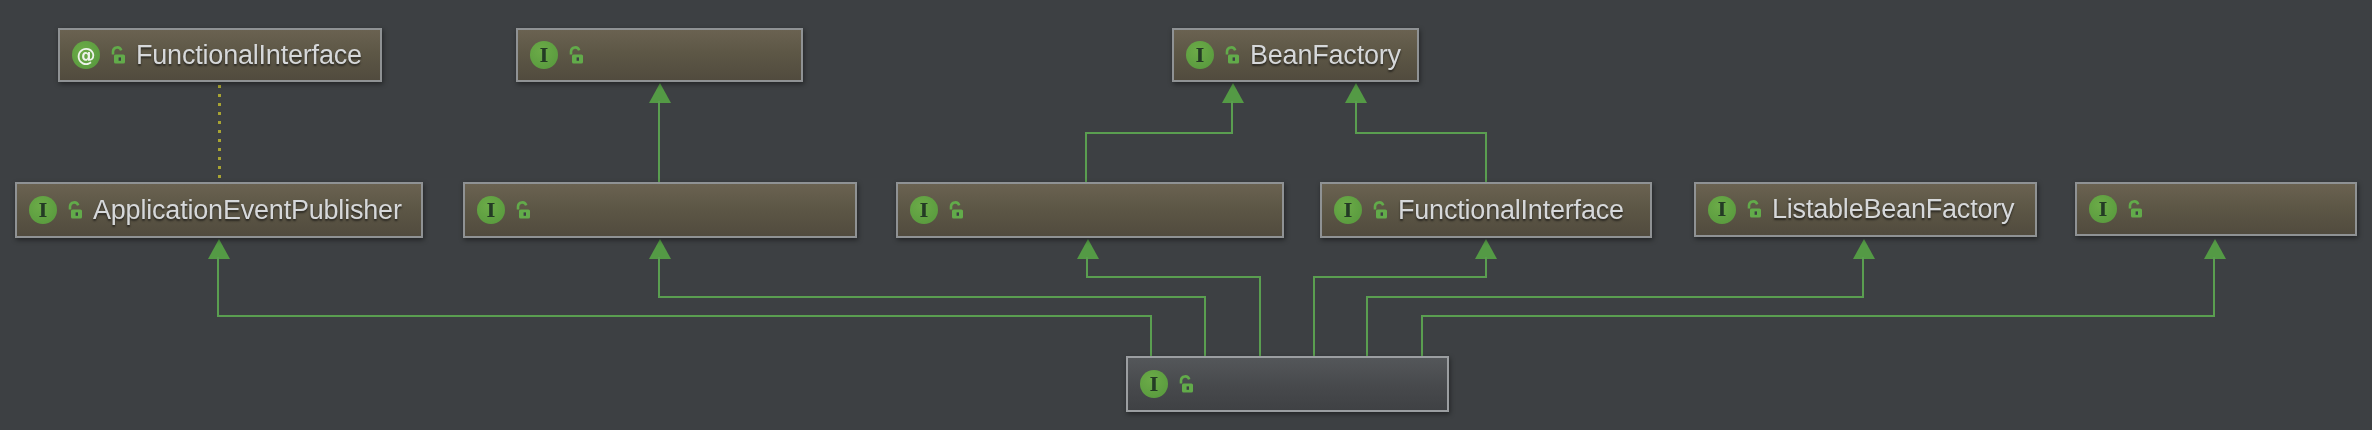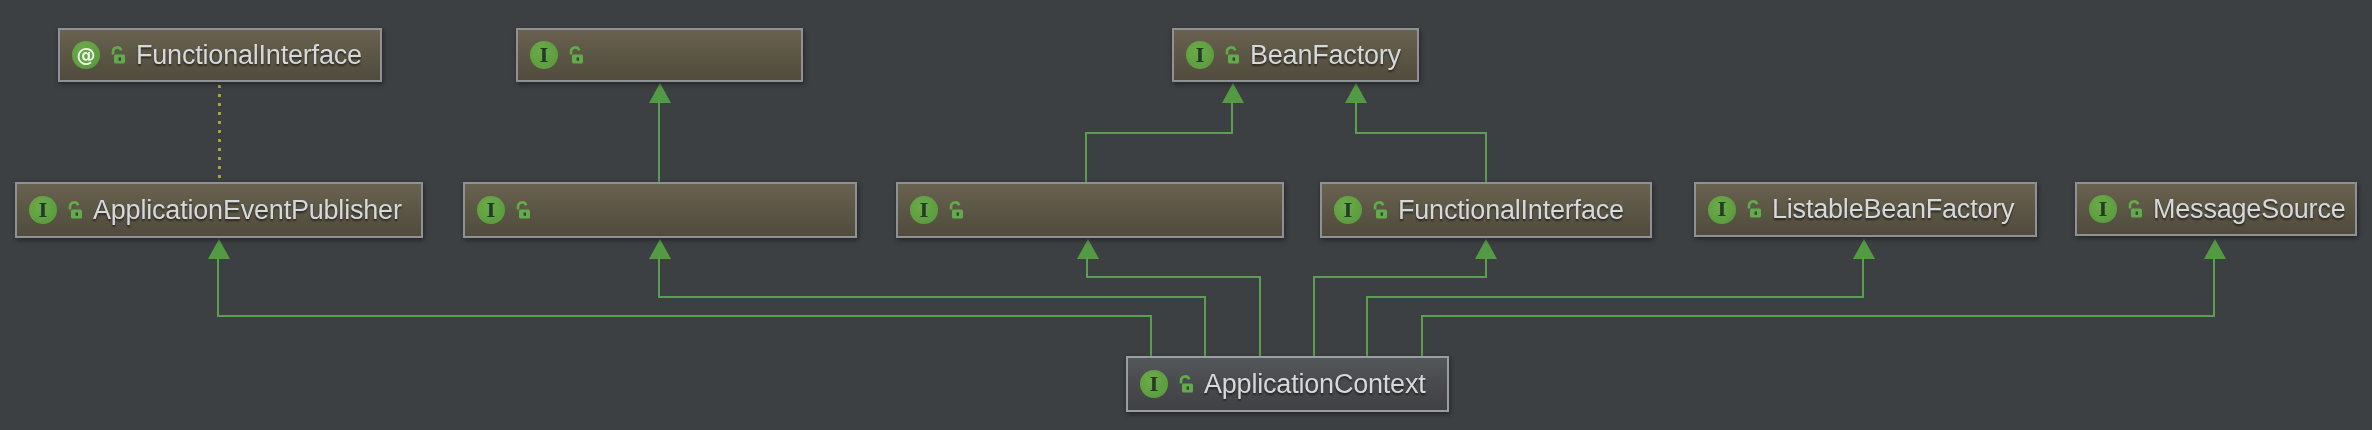--- a/index.html
+++ b/index.html
@@ -195,30 +195,28 @@
     <span class="badge">
         <span class="glyph">I</span>
       </span>
     <span class="lock">
       <svg width="18" height="21" viewBox="0 0 18 21">
           <path d="M4 9.5 V6.5 a4.2 4.2 0 0 1 8.2 -1.2" fill="none" stroke="#62ab4a" stroke-width="2.6"></path>
           <rect x="5" y="9.5" width="11" height="9" rx="1.6" fill="#62ab4a"></rect>
           <rect x="9.6" y="12.4" width="2.4" height="3.4" fill="#3d4043"></rect>
         </svg>
     </span>
-    <span class="label">MessageSource</span>
   </div>
 
   <div class="node selected" style="left:1126px;top:356px;width:323px;height:56px;">
     <span class="badge">
         <span class="glyph">I</span>
       </span>
     <span class="lock">
       <svg width="18" height="21" viewBox="0 0 18 21">
           <path d="M4 9.5 V6.5 a4.2 4.2 0 0 1 8.2 -1.2" fill="none" stroke="#62ab4a" stroke-width="2.6"></path>
           <rect x="5" y="9.5" width="11" height="9" rx="1.6" fill="#62ab4a"></rect>
           <rect x="9.6" y="12.4" width="2.4" height="3.4" fill="#3d4043"></rect>
         </svg>
     </span>
-    <span class="label">ApplicationContext</span>
   </div>
 
 </div>
 
 </body></html>

